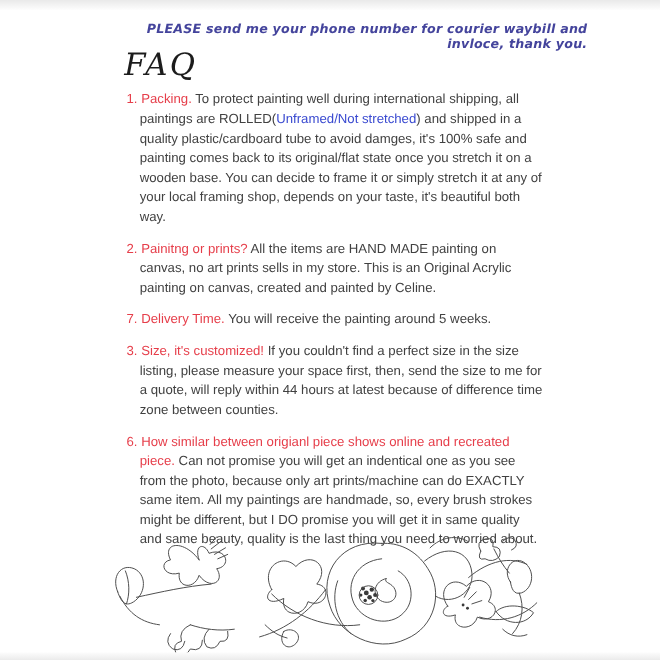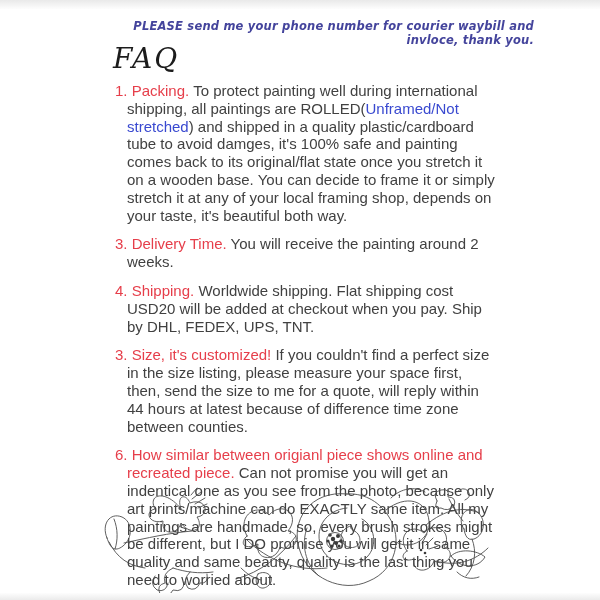--- a/index.html
+++ b/index.html
@@ -29,21 +29,21 @@
   }
   .faq-title {
     position: absolute; left: 113px; top: 42px;
     font-family: "DejaVu Serif", serif;
     font-style: italic; font-weight: normal;
     font-size: 28px; letter-spacing: 2px;
     color: #1c1c1c;
   }
   .faq-list {
     position: absolute; left: 115px; top: 82px; width: 380px;
-    font-size: 15px; line-height: 17.8px; color: #414141;
+    font-size: 12px; line-height: 17.8px; color: #414141;
   }
   .faq-item {
     padding-left: 12px; text-indent: -12px;
     margin-bottom: 11px;
   }
   .faq-item .heading { color: #e63e4a; }
   .faq-item .link { color: #3949d0; }
   .faq-item .note-line { display: block; text-indent: 0; }
   .floral {
     position: absolute; left: 95px; top: 480px;
@@ -57,24 +57,24 @@
 <div class="edge-shade-top"></div>
 
 <div class="notice">PLEASE send me your phone number for courier waybill and invloce, thank you.</div>
 
 <div class="faq-title">FAQ</div>
 
 <div class="faq-list">
 
   <div class="faq-item"><span class="heading">1. Packing.</span> <span>To protect painting well during international shipping, all paintings are ROLLED(</span><span class="link">Unframed/Not stretched</span><span>) and shipped in a quality plastic/cardboard tube to avoid damges, it's 100% safe and painting comes back to its original/flat state once you stretch it on a wooden base. You can decide to frame it or simply stretch it at any of your local framing shop, depends on your taste, it's beautiful both way.</span></div>
 
+  <div class="faq-item"><span class="heading">2. Painitng or prints?</span> <span>All the items are HAND MADE painting on canvas, no art prints sells in my store. This is an Original Acrylic painting on canvas, created and painted by Celine.</span></div>
 
-  <div class="faq-item"><span class="heading">3. Delivery Time.</span> <span>You will receive the painting around 2 weeks.</span></div>
+  <div class="faq-item"><span class="heading">7. Delivery Time.</span> <span>You will receive the painting around 5 weeks.</span></div>
 
-  <div class="faq-item"><span class="heading">4. Shipping.</span> <span>Worldwide shipping. Flat shipping cost USD20 will be added at checkout when you pay. Ship by DHL, FEDEX, UPS, TNT.</span></div>
 
   <div class="faq-item"><span class="heading">3. Size, it's customized!</span> <span>If you couldn't find a perfect size in the size listing, please measure your space first, then, send the size to me for a quote, will reply within 44 hours at latest because of difference time zone between counties.</span></div>
 
   <div class="faq-item"><span class="heading">6. How similar between origianl piece shows online and recreated piece.</span> <span>Can not promise you will get an indentical one as you see from the photo, because only art prints/machine can do EXACTLY same item. All my paintings are handmade, so, every brush strokes might be different, but I DO promise you will get it in same quality and same beauty, quality is the last thing you need to worried about.</span></div>
 
 </div>
 
 <div class="floral">
   <svg viewBox="0 0 410 118" fill="none" stroke="#4d4d4d" stroke-width="0.9" stroke-linecap="round" stroke-linejoin="round">
 

